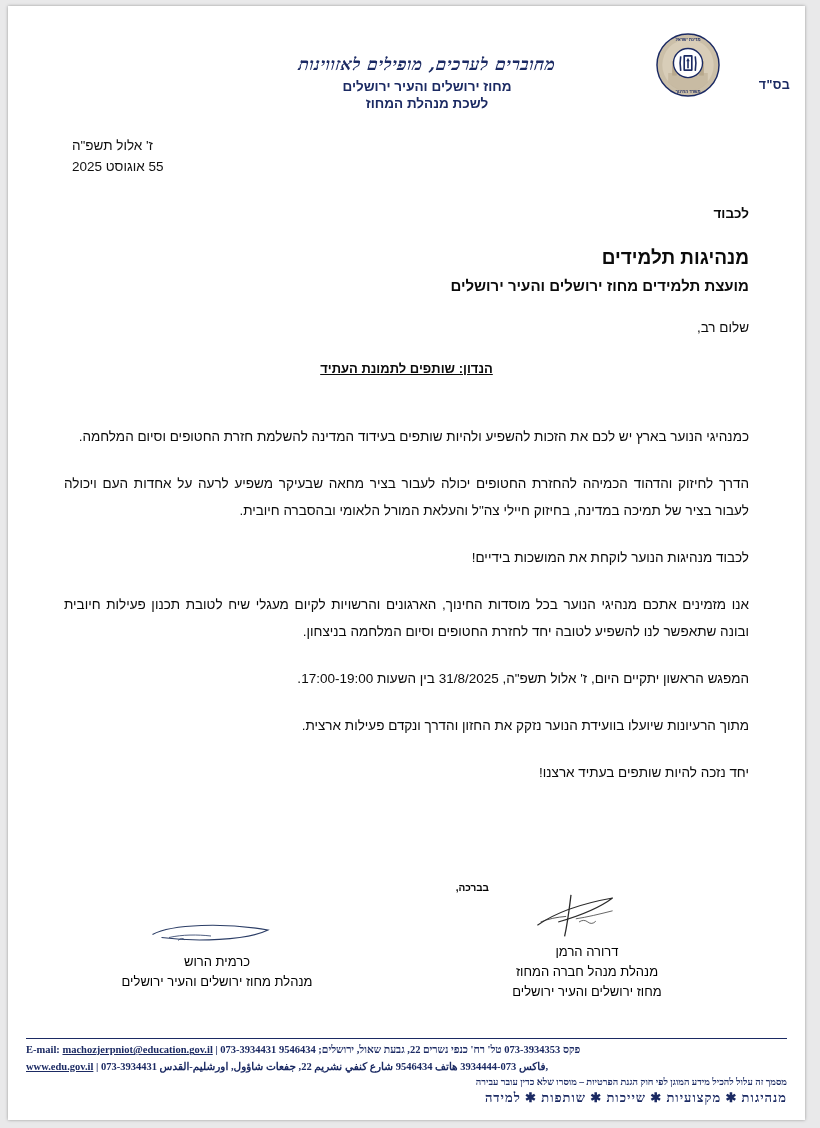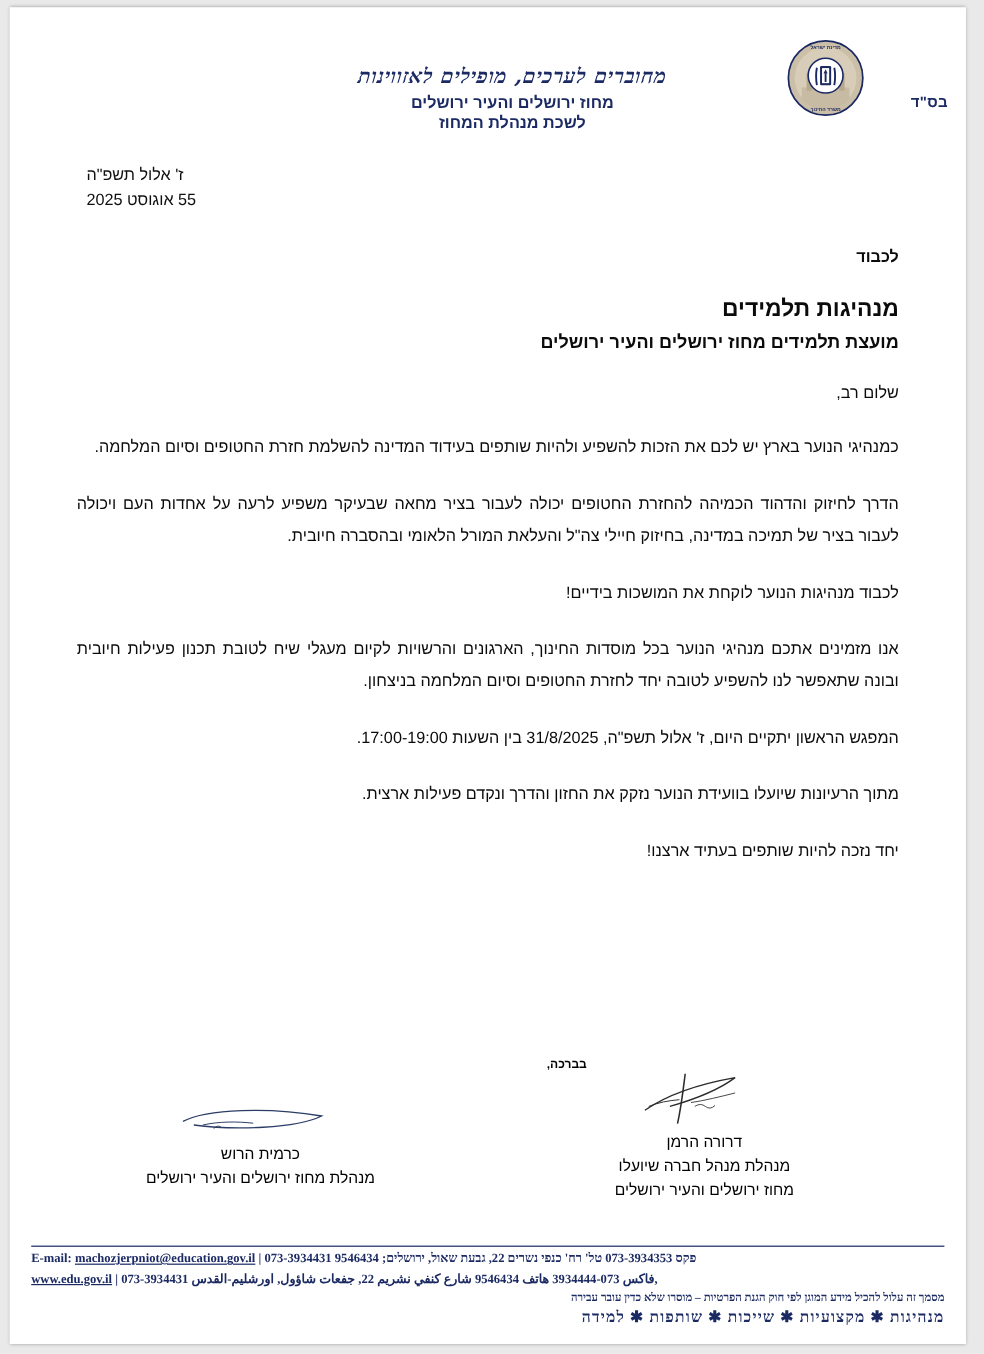--- a/index.html
+++ b/index.html
@@ -255,20 +255,23 @@
       <div>55 אוגוסט 2025</div>
     </div>
 
     <div class="body-area">
 
       <div class="to-label">לכבוד</div>
       <div class="recipient-1">מנהיגות תלמידים</div>
       <div class="recipient-2">מועצת תלמידים מחוז ירושלים והעיר ירושלים</div>
       <div class="greeting">שלום רב,</div>
 
+      <div class="subject">
+        <span>הנדון: שותפים לתמונת העתיד</span>
+      </div>
 
       <div class="para">כמנהיגי הנוער בארץ יש לכם את הזכות להשפיע ולהיות שותפים בעידוד המדינה להשלמת חזרת החטופים וסיום המלחמה.</div>
       <div class="para">הדרך לחיזוק והדהוד הכמיהה להחזרת החטופים יכולה לעבור בציר מחאה שבעיקר משפיע לרעה על אחדות העם ויכולה לעבור בציר של תמיכה במדינה, בחיזוק חיילי צה"ל והעלאת המורל הלאומי ובהסברה חיובית.</div>
       <div class="para center-ish">לכבוד מנהיגות הנוער לוקחת את המושכות בידיים!</div>
       <div class="para">אנו מזמינים אתכם מנהיגי הנוער בכל מוסדות החינוך, הארגונים והרשויות לקיום מעגלי שיח לטובת תכנון פעילות חיובית ובונה שתאפשר לנו להשפיע לטובה יחד לחזרת החטופים וסיום המלחמה בניצחון.</div>
       <div class="para center-ish">המפגש הראשון יתקיים היום, ז' אלול תשפ"ה, 31/8/2025 בין השעות 17:00-19:00.</div>
       <div class="para center-ish">מתוך הרעיונות שיועלו בוועידת הנוער נזקק את החזון והדרך ונקדם פעילות ארצית.</div>
       <div class="para center-ish">יחד נזכה להיות שותפים בעתיד ארצנו!</div>
     </div>
 
@@ -278,21 +281,21 @@
 
       <div class="sig-right">
         <svg class="sig-img" viewBox="0 0 160 60">
           <path d="M18 44 C44 26, 78 16, 112 10 C96 22, 72 32, 44 40" fill="none" stroke="#2b2b2b" stroke-width="1.4"></path>
           <path d="M60 6 C58 22, 56 40, 52 58" fill="none" stroke="#2b2b2b" stroke-width="1.6"></path>
           <path d="M22 40 C32 36, 42 34, 54 33" fill="none" stroke="#2b2b2b" stroke-width="1"></path>
           <path d="M66 36 C80 34, 96 30, 112 26" fill="none" stroke="#2b2b2b" stroke-width="0.9"></path>
           <path d="M70 40 q6 -4 11 0 q5 4 10 -1" fill="none" stroke="#2b2b2b" stroke-width="0.9"></path>
         </svg>
         <div class="sig-name">דרורה הרמן</div>
-        <div class="sig-name">מנהלת מנהל חברה שיועלו</div>
+        <div class="sig-name">מנהלת מנהל חברה המחוז</div>
         <div class="sig-name">מחוז ירושלים והעיר ירושלים</div>
       </div>
 
       <div class="sig-left">
         <svg class="sig-img small" viewBox="0 0 200 40">
           <path d="M14 22 C40 8, 110 6, 168 16 C140 30, 70 32, 26 26" fill="none" stroke="#2b3d66" stroke-width="1.5"></path>
           <path d="M36 26 C54 22, 74 22, 92 24" fill="none" stroke="#2b3d66" stroke-width="1.1"></path>
           <path d="M48 30 q5 -5 9 -1" fill="none" stroke="#2b3d66" stroke-width="1"></path>
         </svg>
         <div class="sig-name">כרמית הרוש</div>

